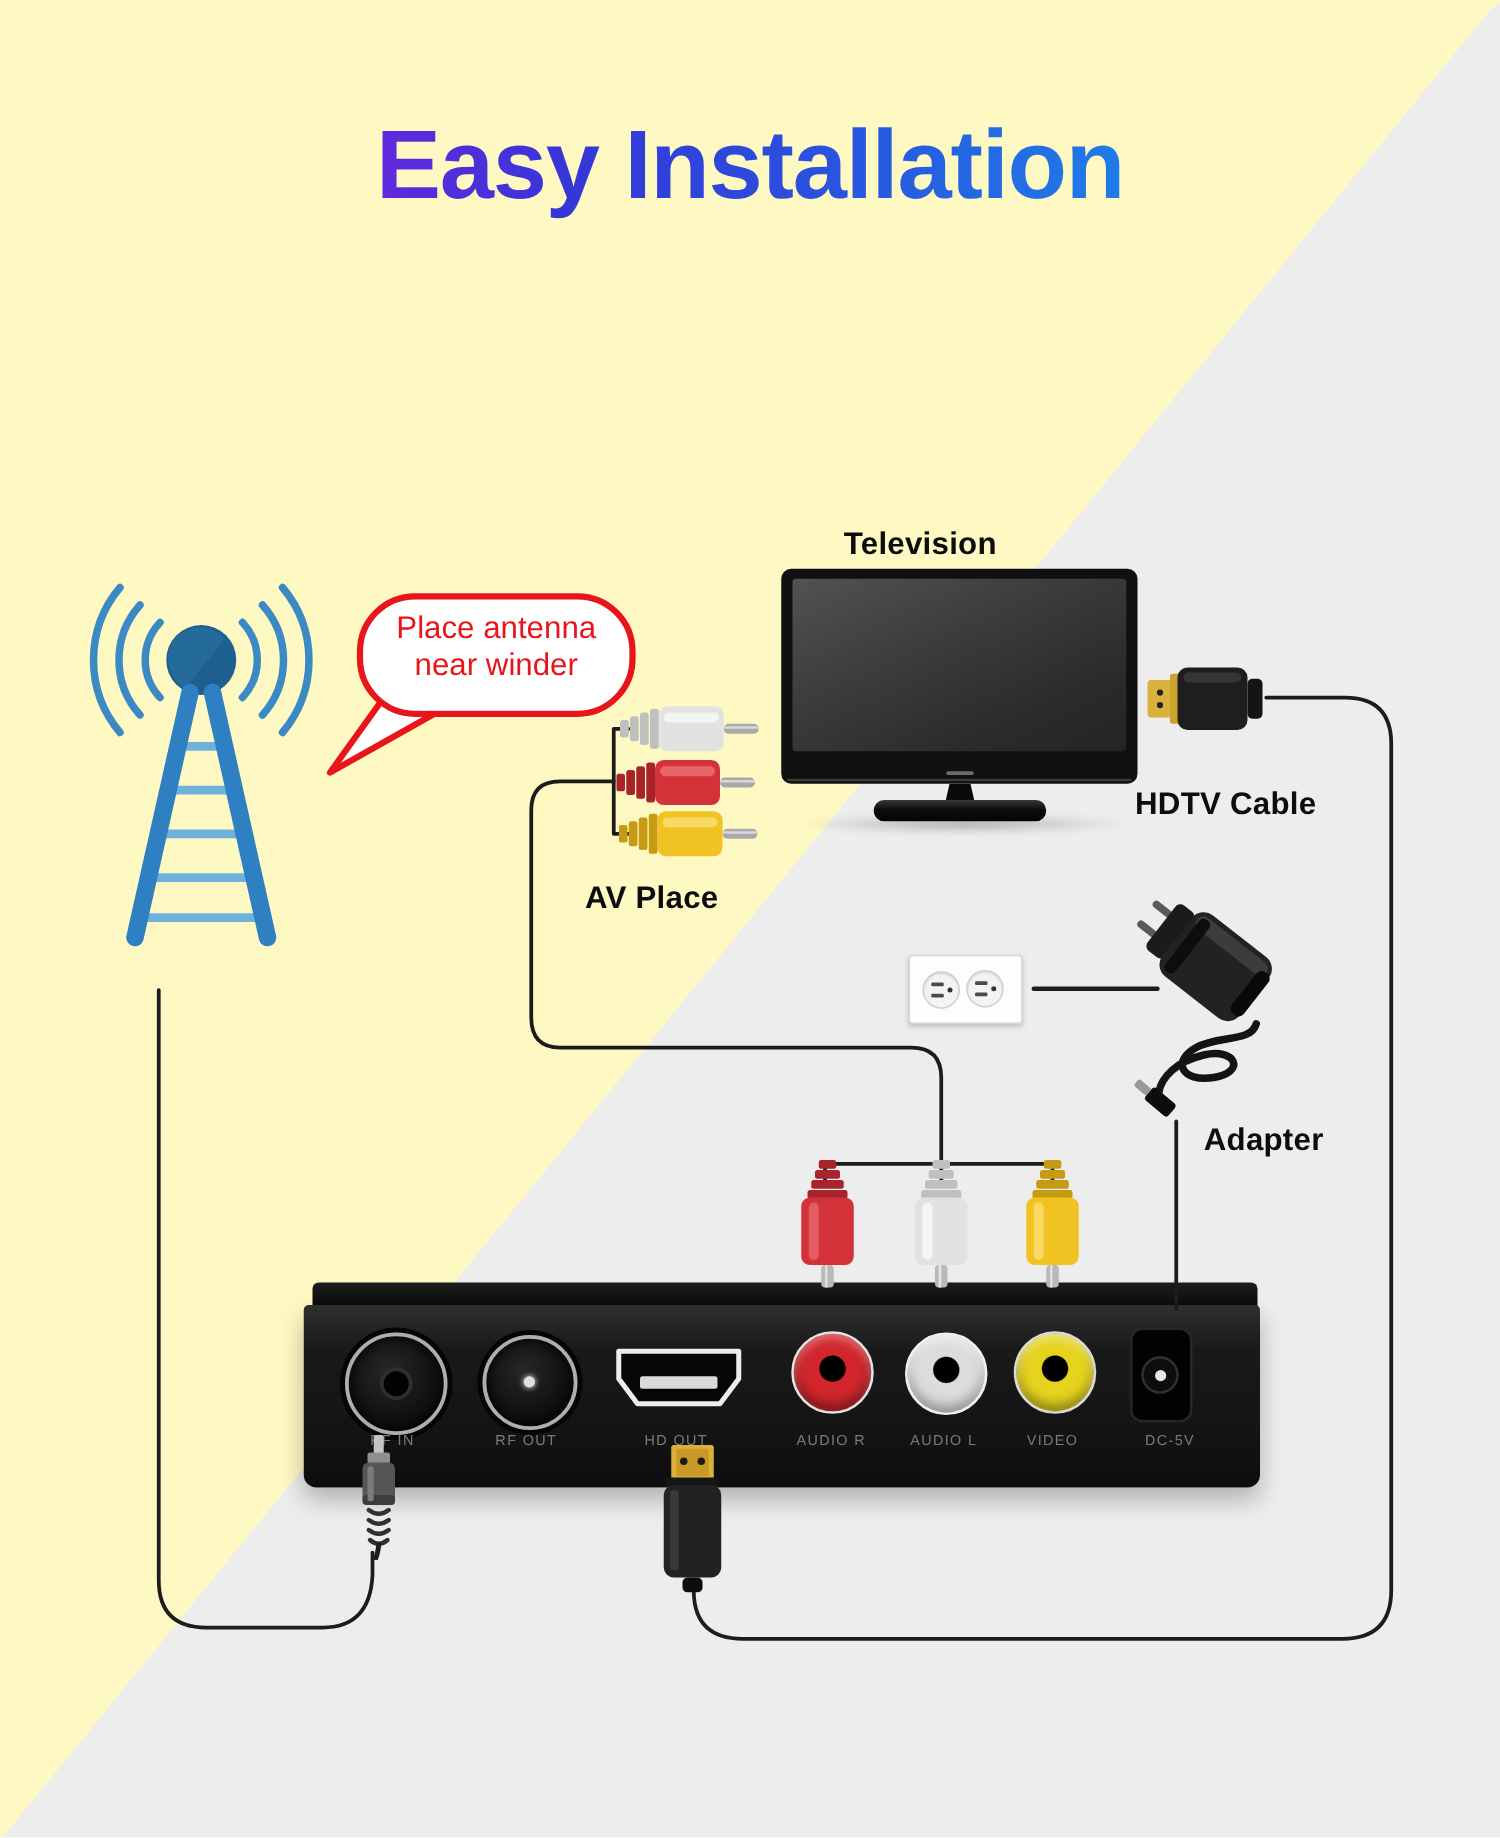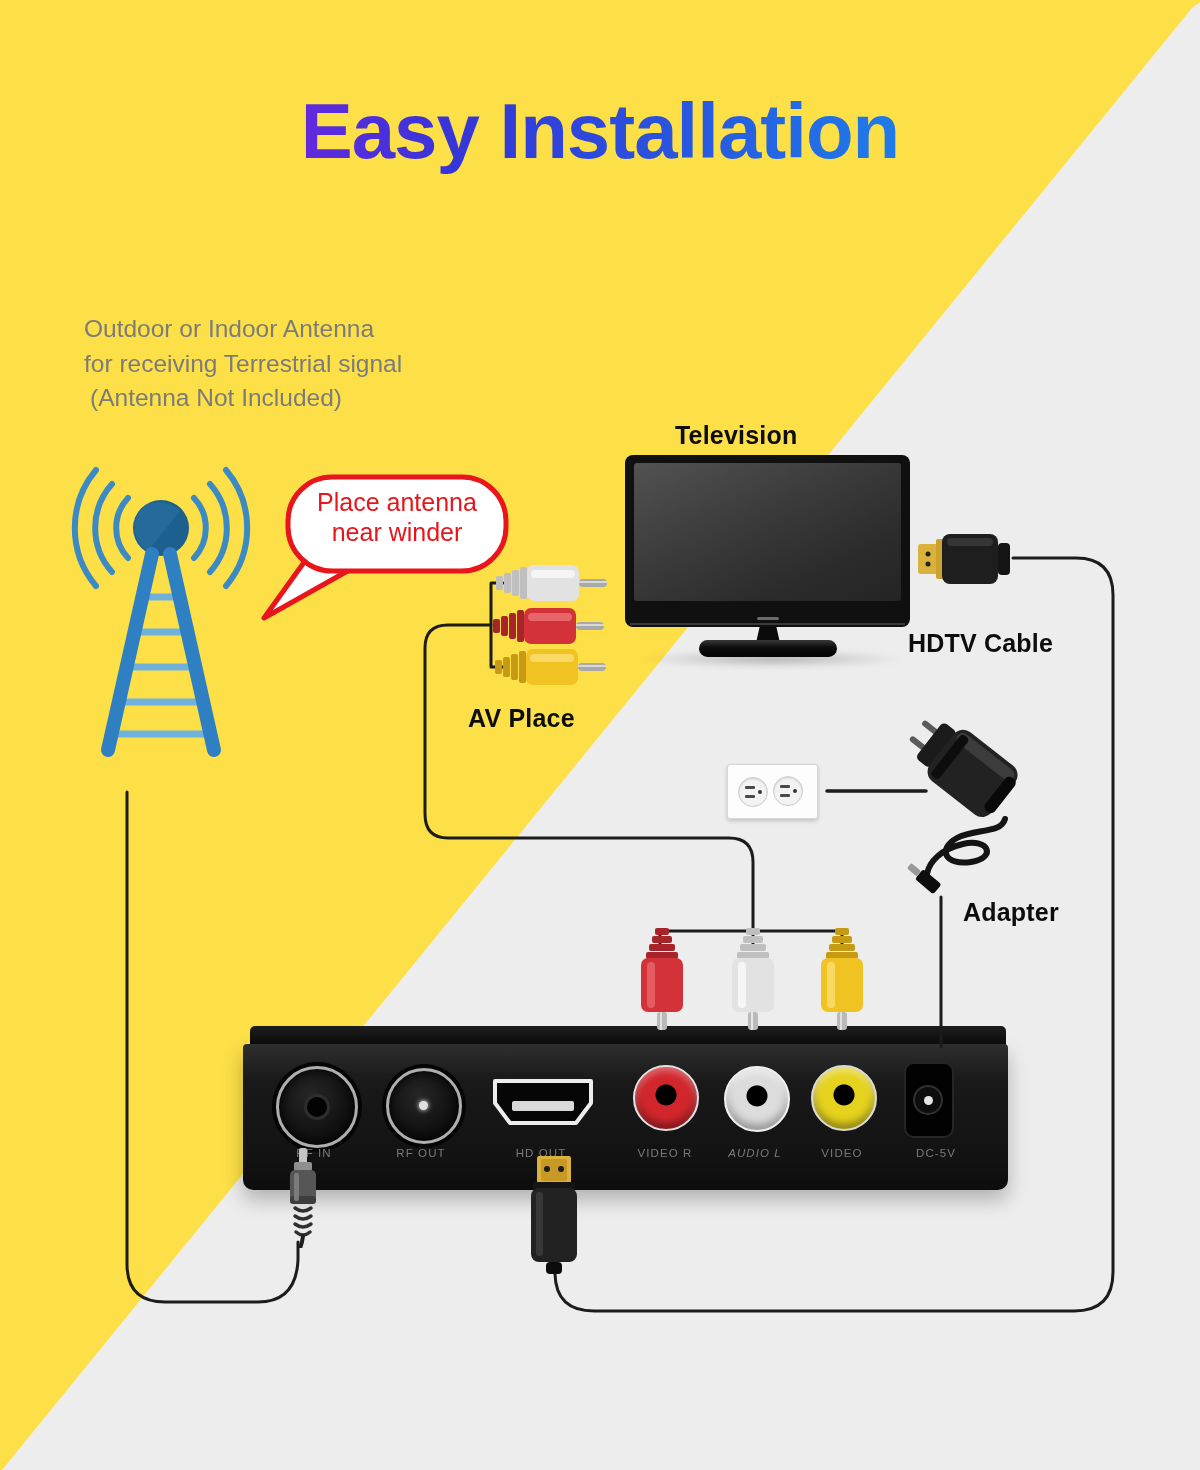--- a/index.html
+++ b/index.html
@@ -1,18 +1,18 @@
 <!DOCTYPE html>
 <html><head>
 <meta charset="utf-8">
 <style>
   html,body{margin:0;padding:0;background:#fff;}
   .stage{
     position:relative;width:1200px;height:1470px;overflow:hidden;
-    font-family:"Liberation Sans","DejaVu Sans",sans-serif;background:#fde047;
+    font-family:"Liberation Sans","DejaVu Sans",sans-serif;background:#fef9c3;
   }
   .abs{position:absolute;}
   .bg-diagonal{
     position:absolute;inset:0;background:#ededed;
     clip-path:polygon(1192px 8px,1200px 2px,1200px 1470px,2px 1470px);
   }
   .title{
     position:absolute;top:86px;left:0;width:1200px;text-align:center;
     font-size:78px;font-weight:700;letter-spacing:-1px;margin:0;
     background:linear-gradient(90deg,#cc13ee 0%,#7b22e0 18%,#3536d8 38%,#2a52de 55%,#1f7ce9 75%,#27cff2 100%);
@@ -65,25 +65,20 @@
 </style>
 </head>
 <body>
 
 <div class="stage">
 
   <div class="bg-diagonal"></div>
 
   <h1 class="title">Easy Installation</h1>
 
-  <div class="note">
-    <div>Outdoor or Indoor Antenna</div>
-    <div>for receiving Terrestrial signal</div>
-    <div style="margin-left:6px;">(Antenna Not Included)</div>
-  </div>
 
   <svg class="wires" width="1200" height="1470" viewBox="0 0 1200 1470">
     <g fill="none" stroke="#1c1c1c" stroke-width="3" stroke-linecap="round">
       <path d="M127,792 V1264 Q127,1302 165,1302 H258 Q296,1302 298,1260 V1242"></path>
       <path d="M491,625 H448 Q425,625 425,648 V814 Q425,838 448,838 H729 Q753,838 753,862 V946"></path>
       <path d="M491,583 V667 M491,583 H503 M491,667 H503"></path>
       <path d="M660,931 H842 M660,931 V946 M842,931 V946"></path>
       <path d="M1013,558 H1076 Q1113,558 1113,595 V1272 Q1113,1311 1074,1311 H594 Q556,1311 555,1274 V1268"></path>
       <path stroke-width="3.5" d="M827,791 H926"></path>
     </g>
@@ -278,22 +273,22 @@
        box-shadow:inset 0 4px 7px rgba(255,255,255,.45),inset 0 -5px 9px rgba(0,0,0,.4);"></div>
   <div class="dcport">
     <div class="rca" style="left:7px;top:21px;width:26px;height:26px;background:#0d0d0d;border:2px solid #313131;">
       <div class="rca" style="left:9px;top:9px;width:9px;height:9px;background:#e6e6e6;"></div>
     </div>
   </div>
 
   <div class="portlbl" style="left:264px;">RF IN</div>
   <div class="portlbl" style="left:371px;">RF OUT</div>
   <div class="portlbl" style="left:491px;">HD OUT</div>
-  <div class="portlbl" style="left:615px;">VIDEO R</div>
-  <div class="portlbl" style="left:705px;font-style:italic;">AUDIO L</div>
+  <div class="portlbl" style="left:615px;">AUDIO R</div>
+  <div class="portlbl" style="left:705px;">AUDIO L</div>
   <div class="portlbl" style="left:792px;">VIDEO</div>
   <div class="portlbl" style="left:886px;">DC-5V</div>
 
   <svg class="abs" style="left:283px;top:1148px;" width="40" height="100" viewBox="0 0 40 100">
     <rect x="16" y="0" width="8" height="16" rx="2" fill="#c4c4c4"></rect>
     <rect x="11" y="14" width="18" height="9" rx="2" fill="#8f8f8f"></rect>
     <rect x="7" y="22" width="26" height="34" rx="5" fill="#565656"></rect>
     <rect x="7" y="48" width="26" height="8" rx="3" fill="#3d3d3d"></rect>
     <rect x="11" y="25" width="5" height="28" rx="2" fill="#7b7b7b"></rect>
     <g fill="none" stroke="#303030" stroke-width="3.5" stroke-linecap="round">

